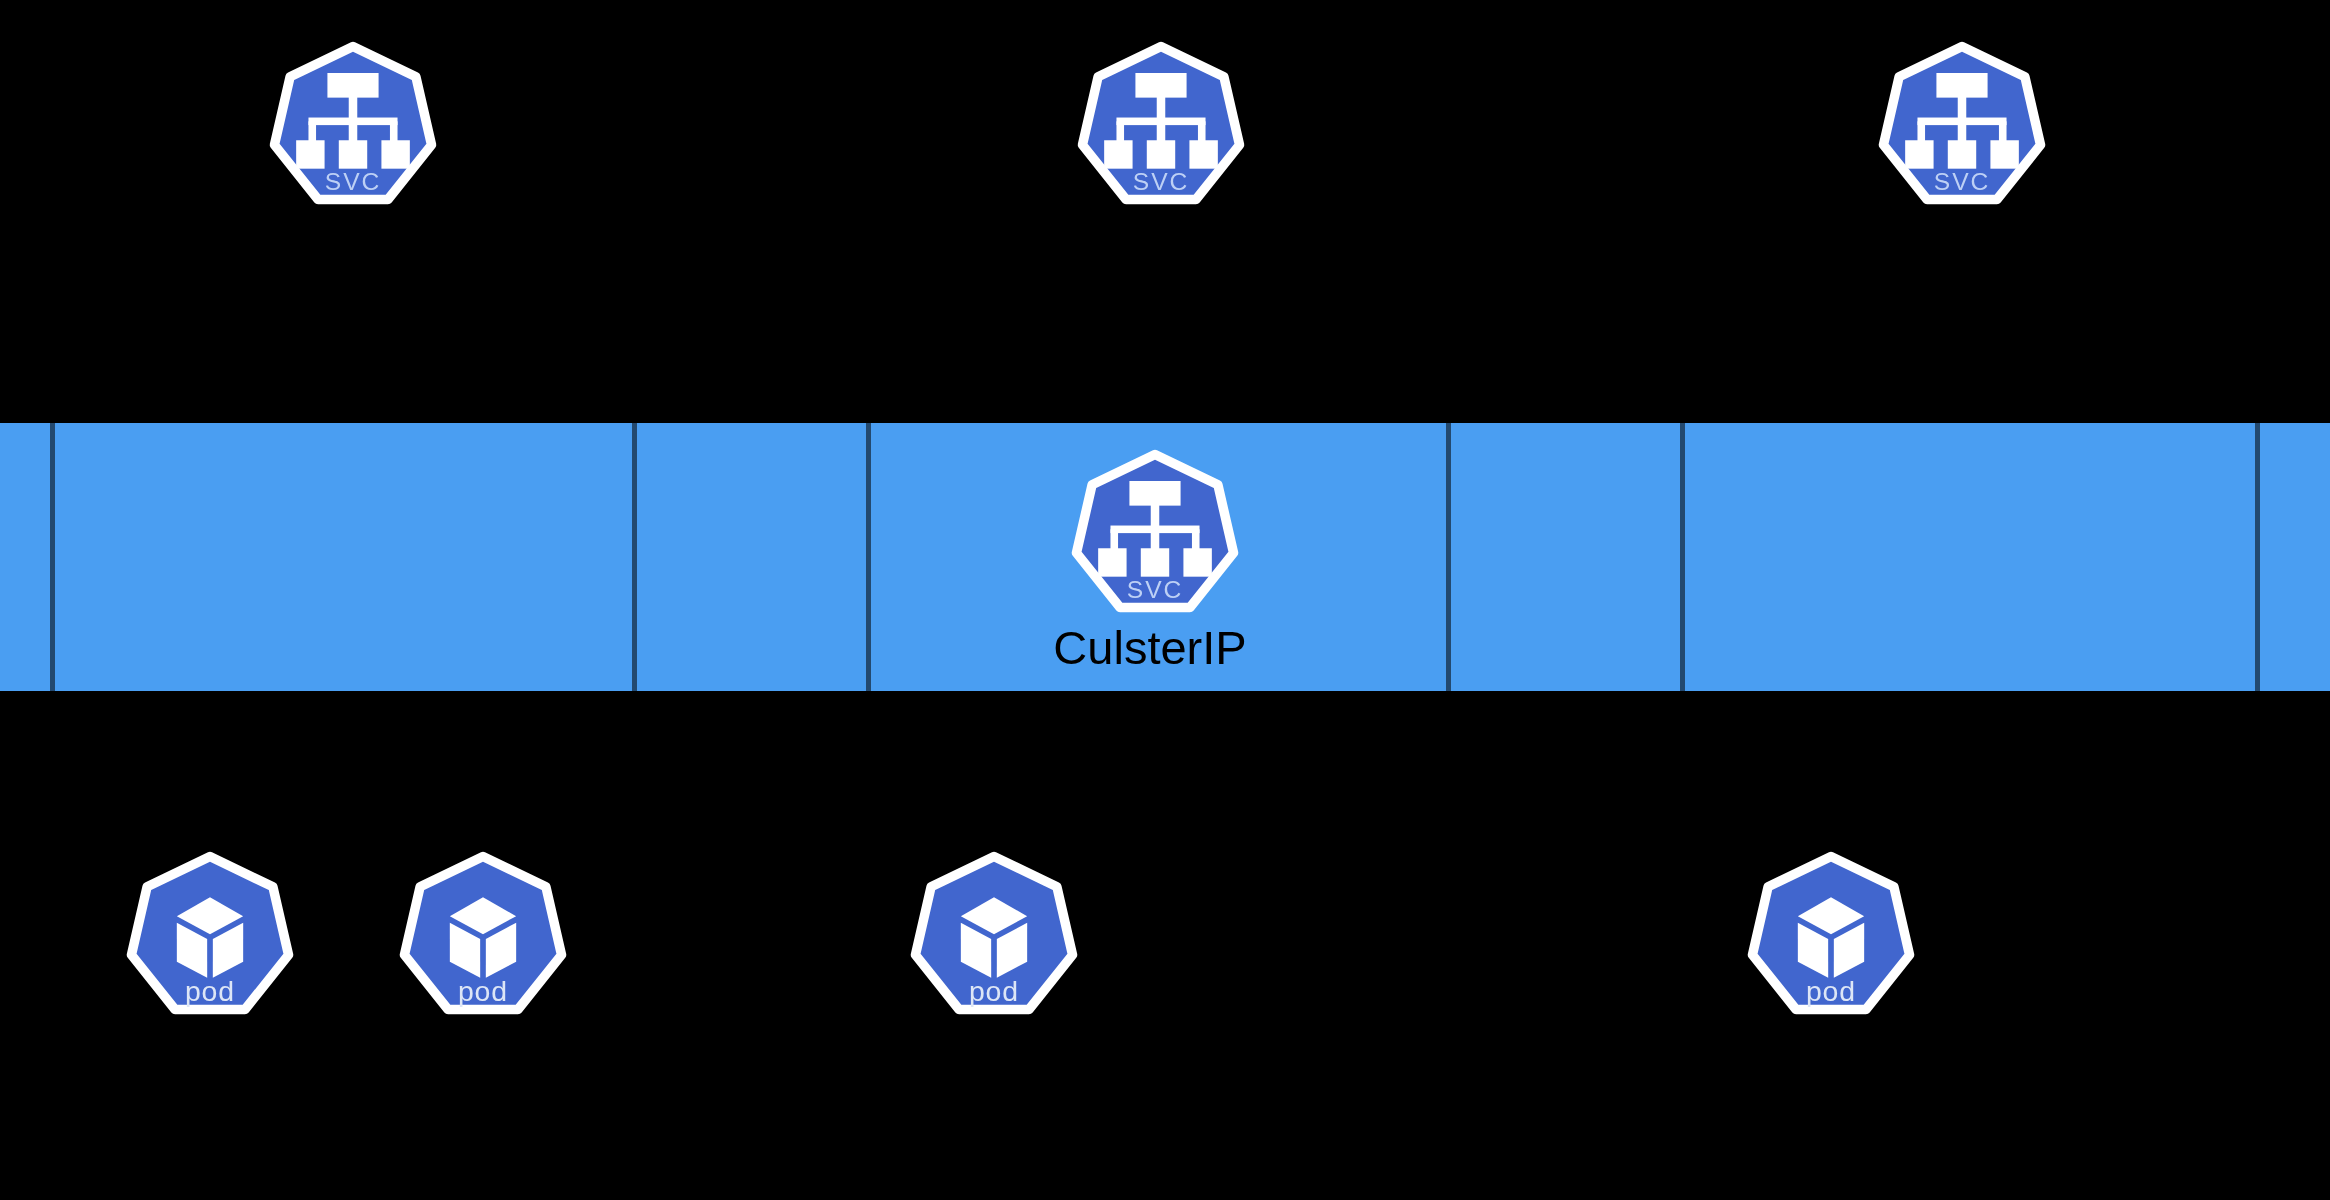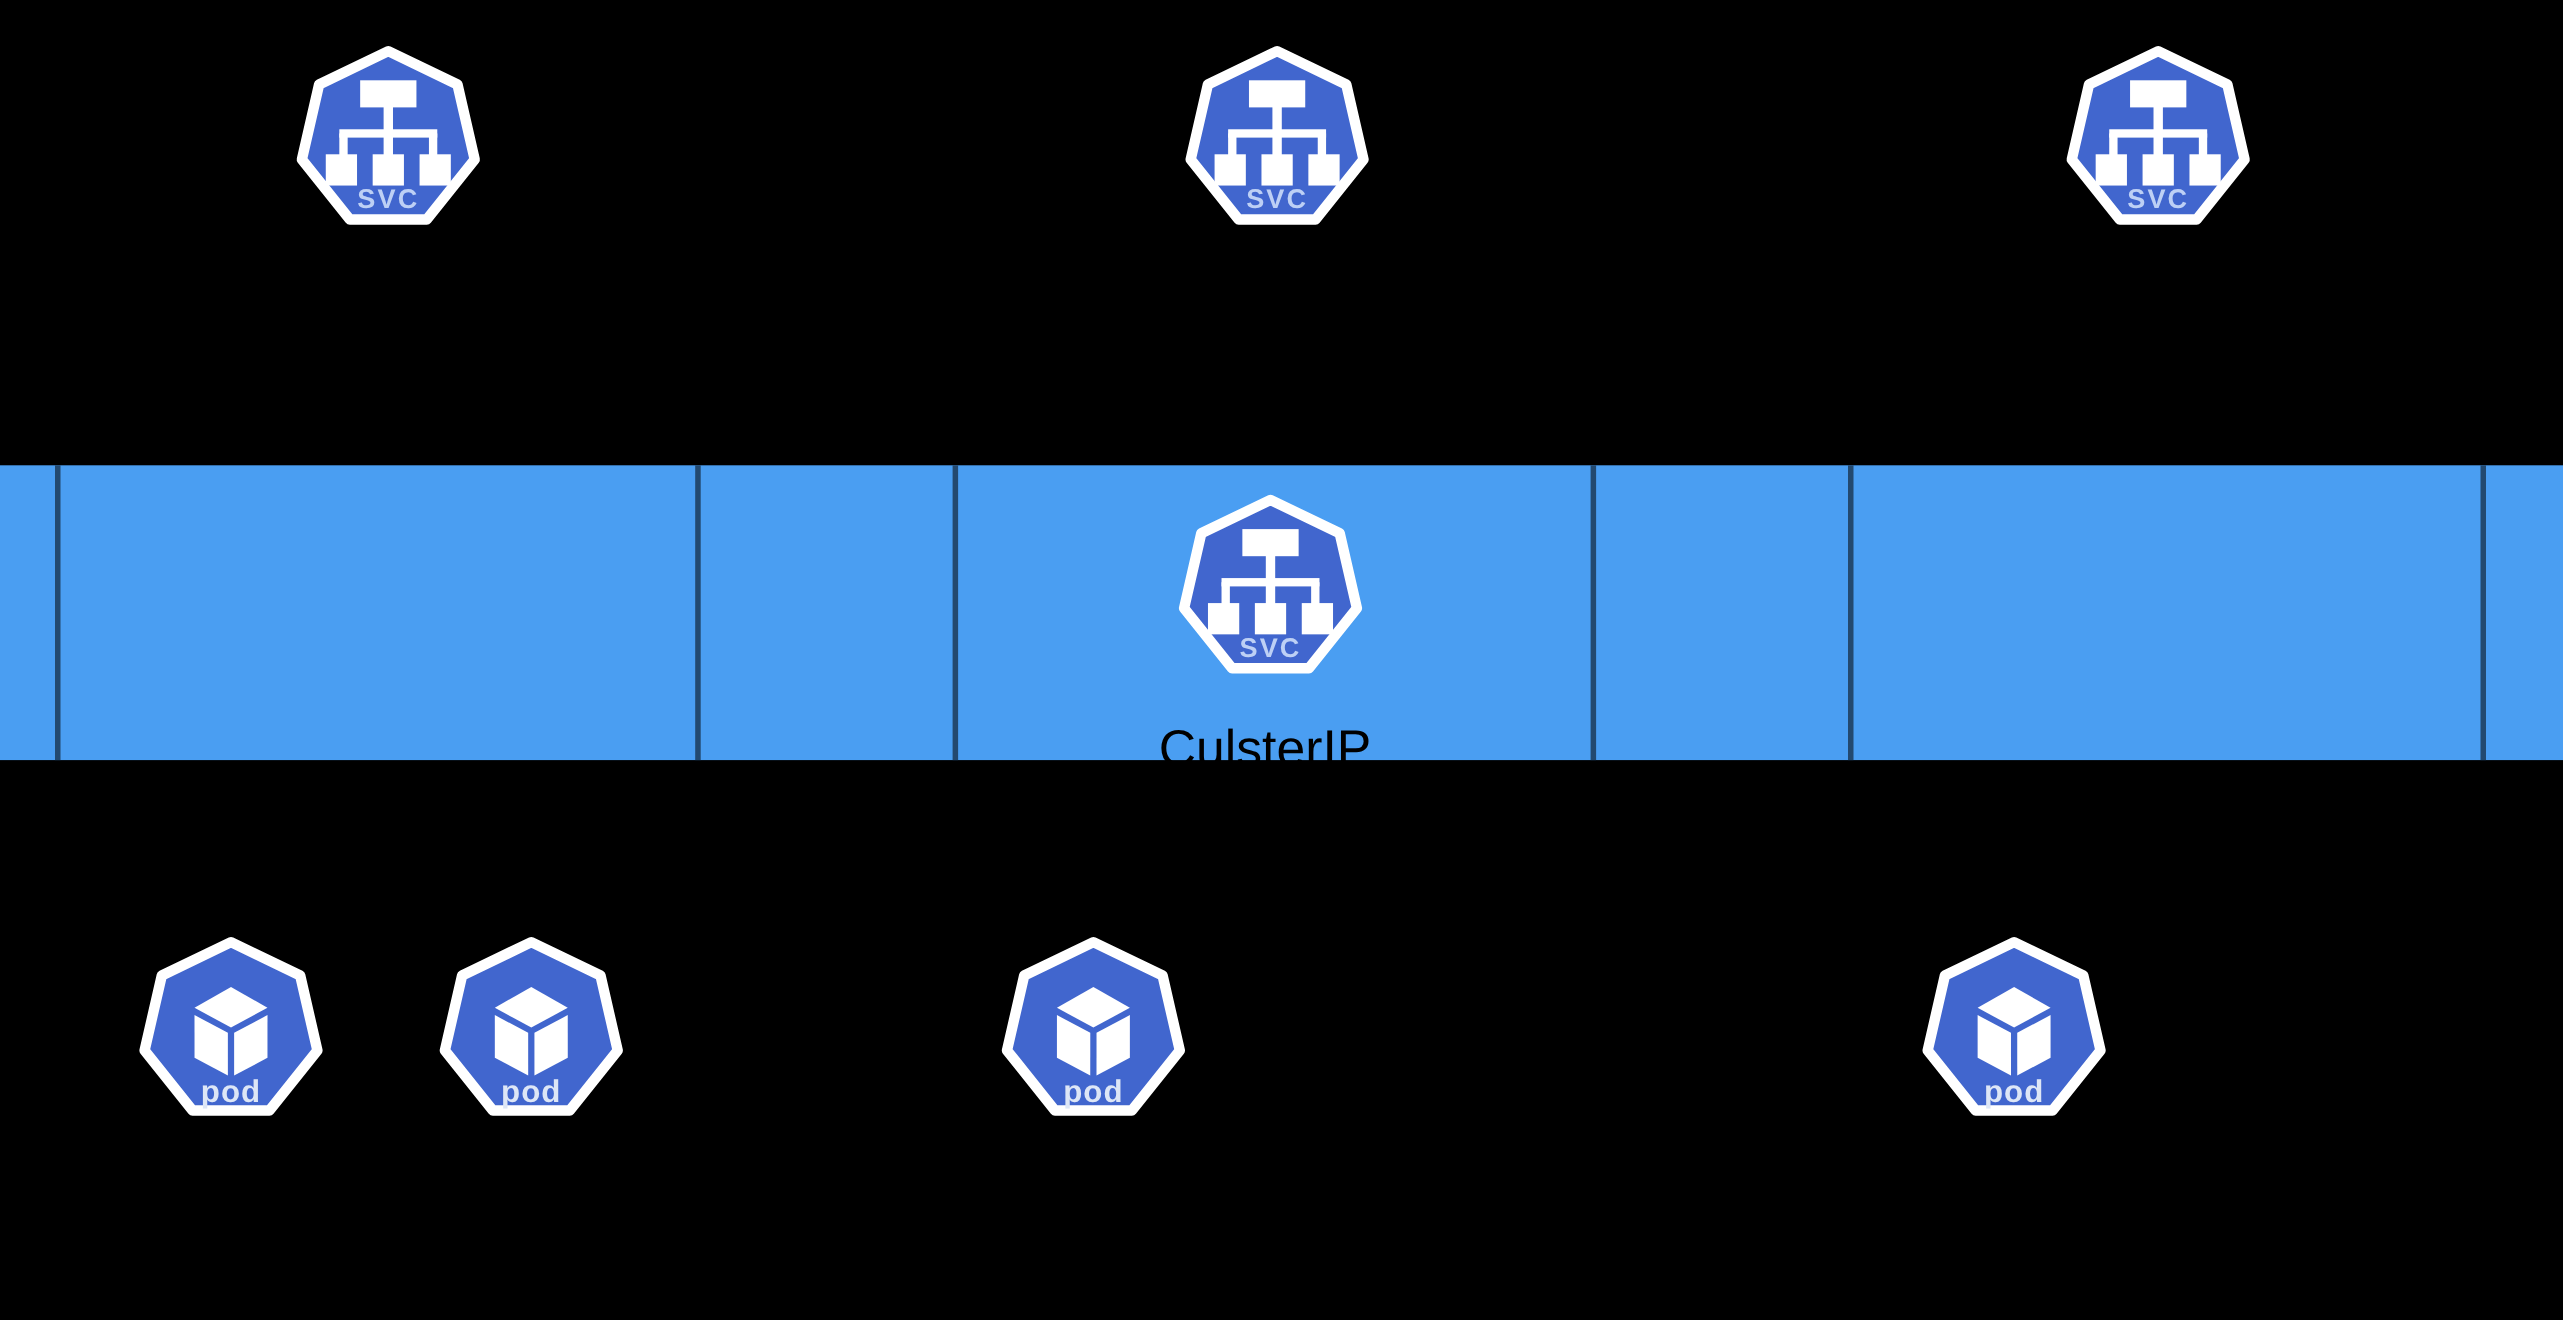--- a/index.html
+++ b/index.html
@@ -24,21 +24,20 @@
     position: absolute;
     top: 0;
     height: 100%;
     width: 5px;
   }
   .k8s-icon {
     position: absolute;
     transform: translate(-50%, -50%);
     width: 180px;
     height: 180px;
-    font-weight: bold;
   }
   .k8s-icon svg { display: block; width: 100%; height: 100%; }
   #clusterip-label {
     position: absolute;
     transform: translateX(-50%);
     font-size: 47px;
     font-weight: 500;
     letter-spacing: 0px;
     white-space: nowrap;
   }
@@ -48,21 +47,21 @@
 
 <div id="canvas" style="background: rgb(0, 0, 0);">
   <div id="clusterip-band" style="top: 423px; height: 268px; background: rgb(74, 158, 242);">
       <div class="band-divider" style="left: 49.5px; background: rgb(35, 73, 111);"></div>
       <div class="band-divider" style="left: 631.5px; background: rgb(35, 73, 111);"></div>
       <div class="band-divider" style="left: 865.5px; background: rgb(35, 73, 111);"></div>
       <div class="band-divider" style="left: 1445.5px; background: rgb(35, 73, 111);"></div>
       <div class="band-divider" style="left: 1679.5px; background: rgb(35, 73, 111);"></div>
       <div class="band-divider" style="left: 2254.5px; background: rgb(35, 73, 111);"></div>
     </div>
-  <div id="clusterip-label" style="left: 1150px; top: 652px; color: rgb(0, 0, 0);">CulsterIP</div>
+  <div id="clusterip-label" style="left: 1150px; top: 620px; color: rgb(0, 0, 0);">CulsterIP</div>
 <div class="k8s-icon" style="left: 353px; top: 127px;">
       <svg viewBox="-95 -95 190 190" xmlns="http://www.w3.org/2000/svg">
         <polygon points="0,-85 66.4,-53 82.9,18.9 36.9,76.6 -36.9,76.6 -82.9,18.9 -66.4,-53" fill="#4166CE" stroke="#FFFFFF" stroke-width="10" stroke-linejoin="round"></polygon>
         <g fill="#FFFFFF">
           <rect x="-27" y="-57" width="54" height="26"></rect>
           <rect x="-4.5" y="-33" width="9" height="26"></rect>
           <rect x="-47" y="-10" width="94" height="8"></rect>
           <rect x="-47" y="-6" width="8" height="22"></rect>
           <rect x="-4.5" y="-6" width="9" height="22"></rect>
           <rect x="39" y="-6" width="8" height="22"></rect>

